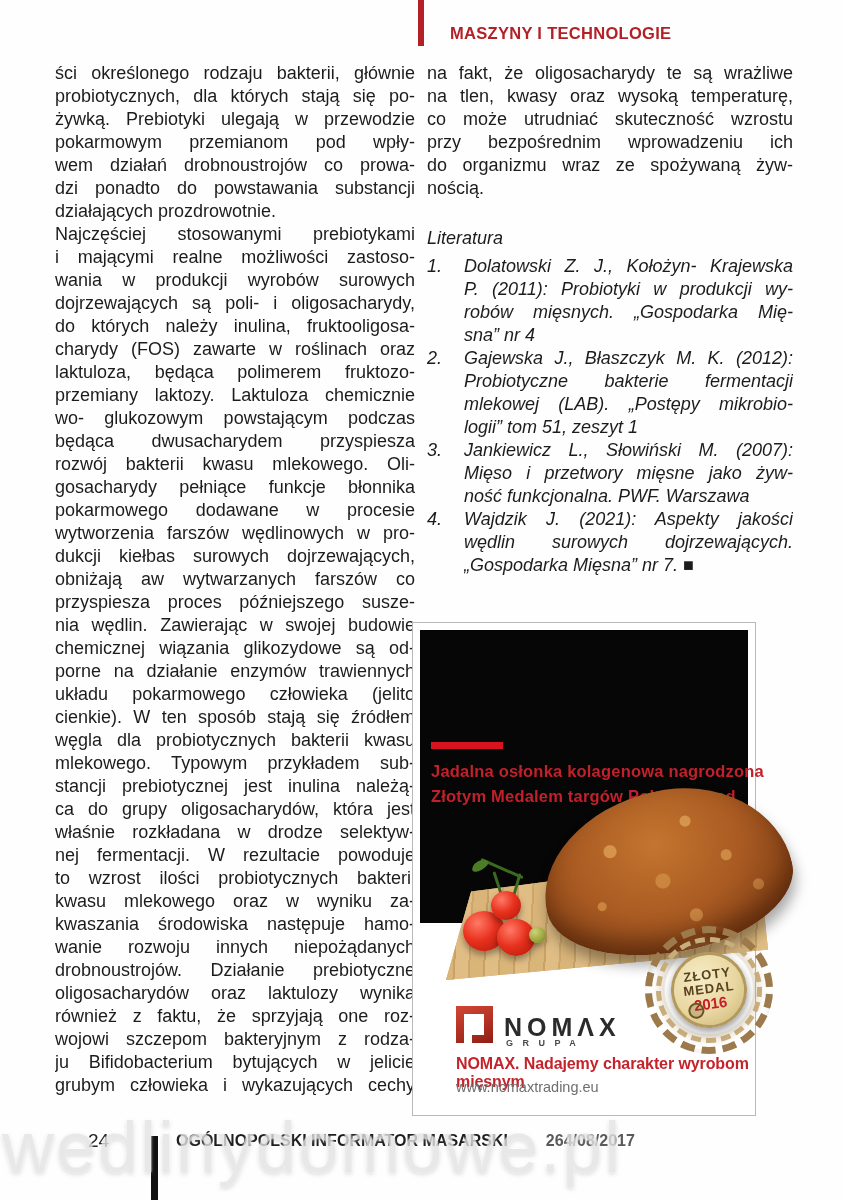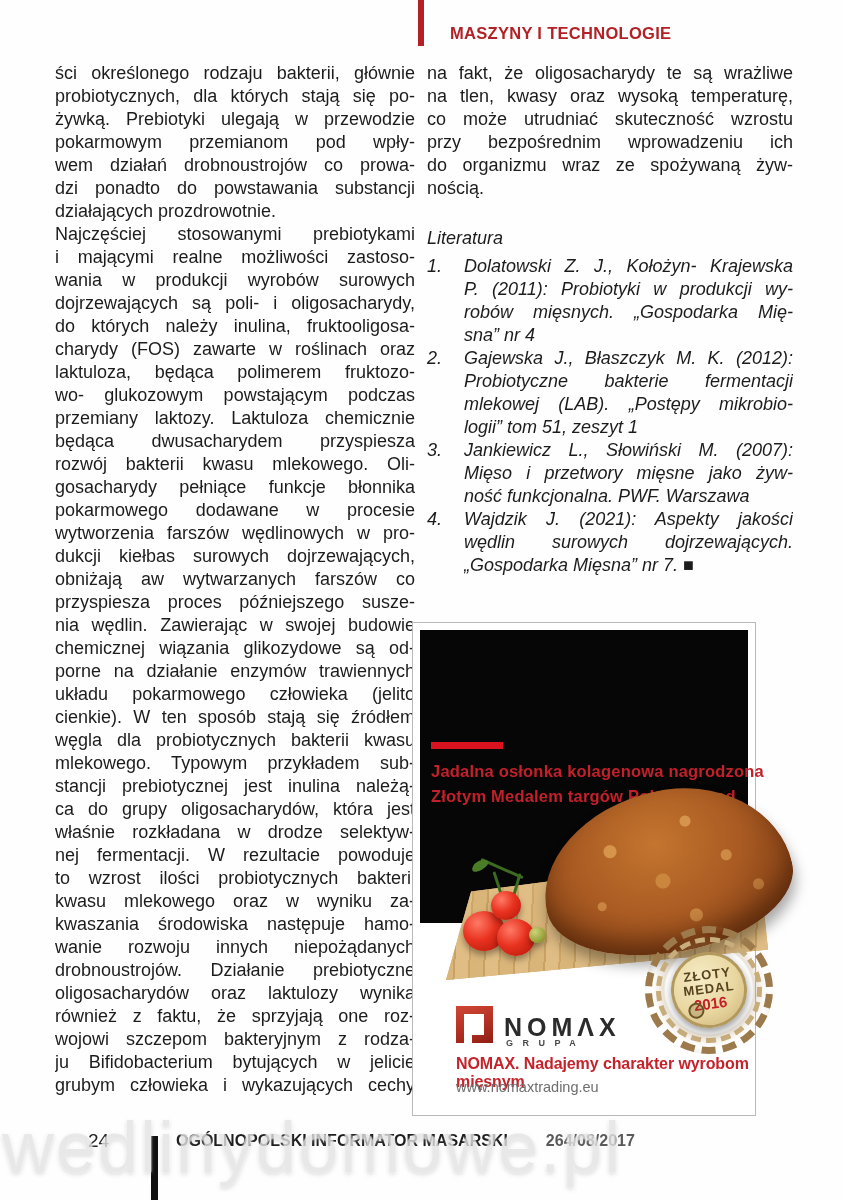--- a/index.html
+++ b/index.html
@@ -124,22 +124,22 @@
       <div class="tl">wem działań drobnoustrojów co prowa-</div>
       <div class="tl">dzi ponadto do powstawania substancji</div>
       <div class="tl tl-end">działających prozdrowotnie.</div>
       <div class="tl">Najczęściej stosowanymi prebiotykami</div>
       <div class="tl">i mającymi realne możliwości zastoso-</div>
       <div class="tl">wania w produkcji wyrobów surowych</div>
       <div class="tl">dojrzewających są poli- i oligosacharydy,</div>
       <div class="tl">do których należy inulina, fruktooligosa-</div>
       <div class="tl">charydy (FOS) zawarte w roślinach oraz</div>
       <div class="tl">laktuloza, będąca polimerem fruktozo-</div>
+      <div class="tl">przemiany laktozy. Laktuloza chemicznie</div>
       <div class="tl">wo- glukozowym powstającym podczas</div>
-      <div class="tl">przemiany laktozy. Laktuloza chemicznie</div>
       <div class="tl">będąca dwusacharydem przyspiesza</div>
       <div class="tl">rozwój bakterii kwasu mlekowego. Oli-</div>
       <div class="tl">gosacharydy pełniące funkcje błonnika</div>
       <div class="tl">pokarmowego dodawane w procesie</div>
       <div class="tl">wytworzenia farszów wędlinowych w pro-</div>
       <div class="tl">dukcji kiełbas surowych dojrzewających,</div>
       <div class="tl">obniżają aw wytwarzanych farszów co</div>
       <div class="tl">przyspiesza proces późniejszego susze-</div>
       <div class="tl">nia wędlin. Zawierając w swojej budowie</div>
       <div class="tl">chemicznej wiązania glikozydowe są od-</div>

